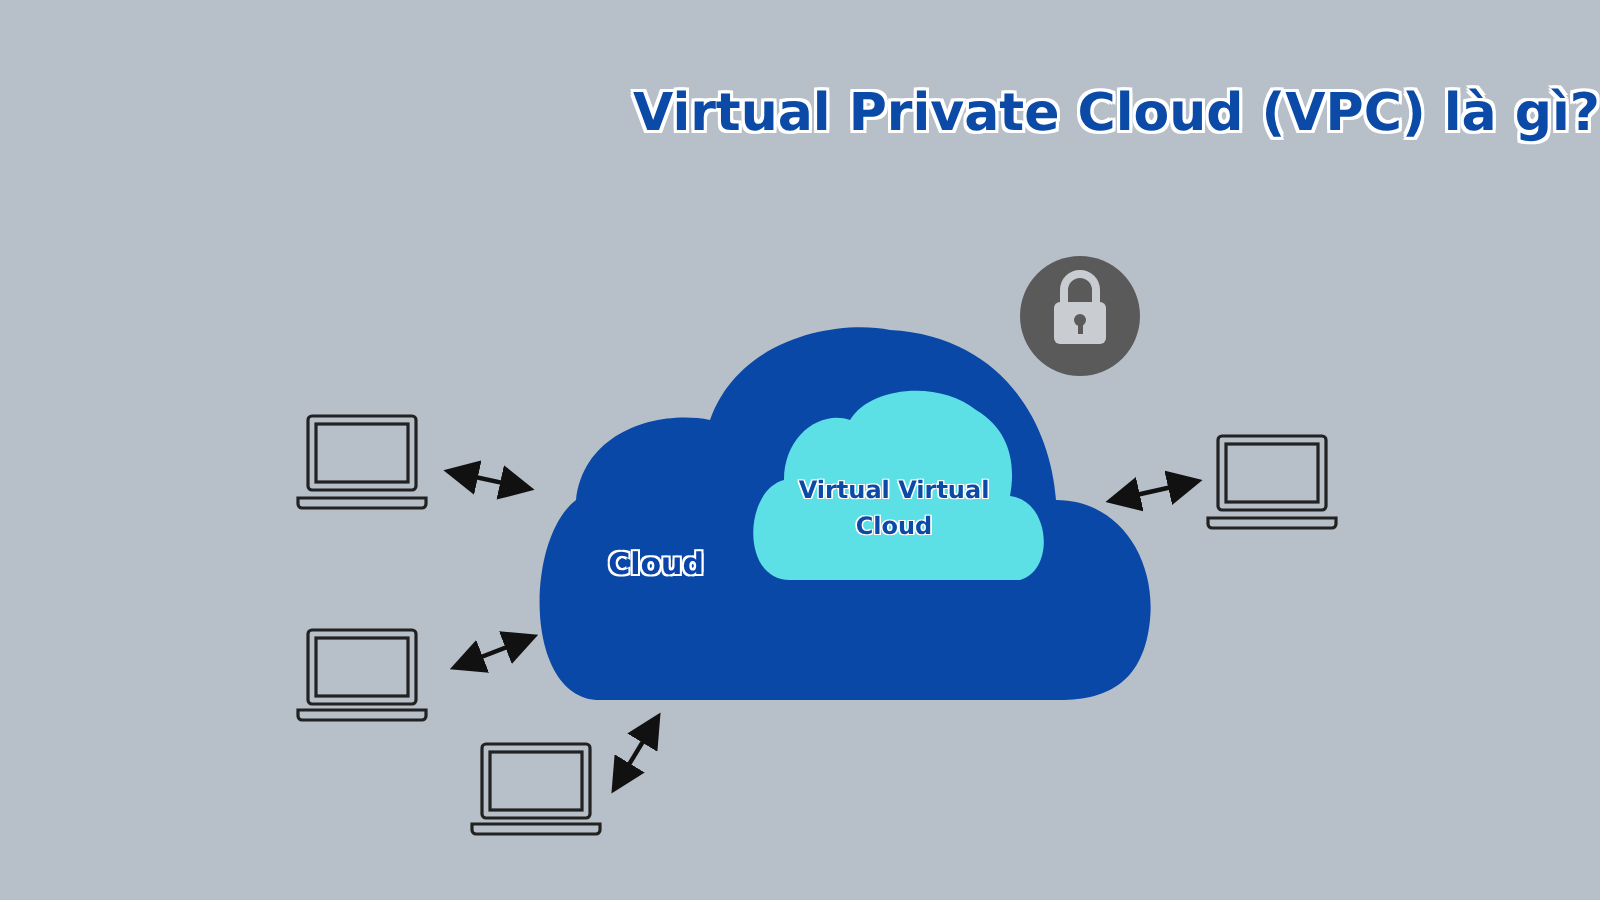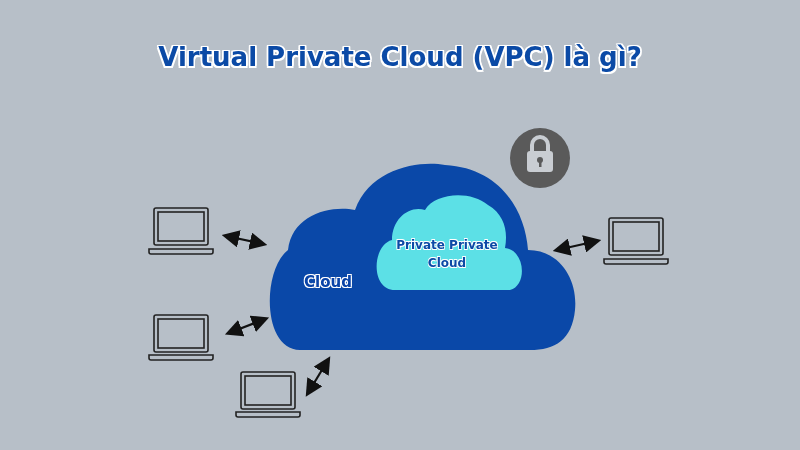--- a/index.html
+++ b/index.html
@@ -4,21 +4,21 @@
 <style>
   html, body { margin: 0; padding: 0; }
   body {
     width: 800px; height: 450px; overflow: hidden;
     background: #b7bfc8;
     font-family: "DejaVu Sans", sans-serif;
     position: relative;
   }
   .title {
     position: absolute; left: 0; top: 42px; width: 800px;
-    text-align: center;
+    text-align: right;
     font-family: "DejaVu Sans", sans-serif;
     font-weight: bold; font-size: 26px;
     color: #0b4aa6;
     text-shadow: -1.5px -1.5px 0 #fff, 1.5px -1.5px 0 #fff, -1.5px 1.5px 0 #fff, 1.5px 1.5px 0 #fff, 0 1.5px 0 #fff, 0 -1.5px 0 #fff, 1.5px 0 0 #fff, -1.5px 0 0 #fff;
   }
   svg.diagram { position: absolute; left: 0; top: 0; }
   .label {
     position: absolute; text-align: center; font-weight: bold;
     font-family: "DejaVu Sans", sans-serif;
   }
@@ -99,15 +99,15 @@
     <line x1="308" y1="393" x2="328" y2="360" marker-start="url(#ah)" marker-end="url(#ah)"></line>
     <line x1="557" y1="250" x2="597" y2="241" marker-start="url(#ah)" marker-end="url(#ah)"></line>
   </g>
 </svg>
 
 <div class="label public-label">
   <div>Cloud</div>
 </div>
 
 <div class="label vpc-label">
-  <div>Private Private</div>
+  <div>Virtual Virtual</div>
   <div>Cloud</div>
 </div>
 
 </body></html>

